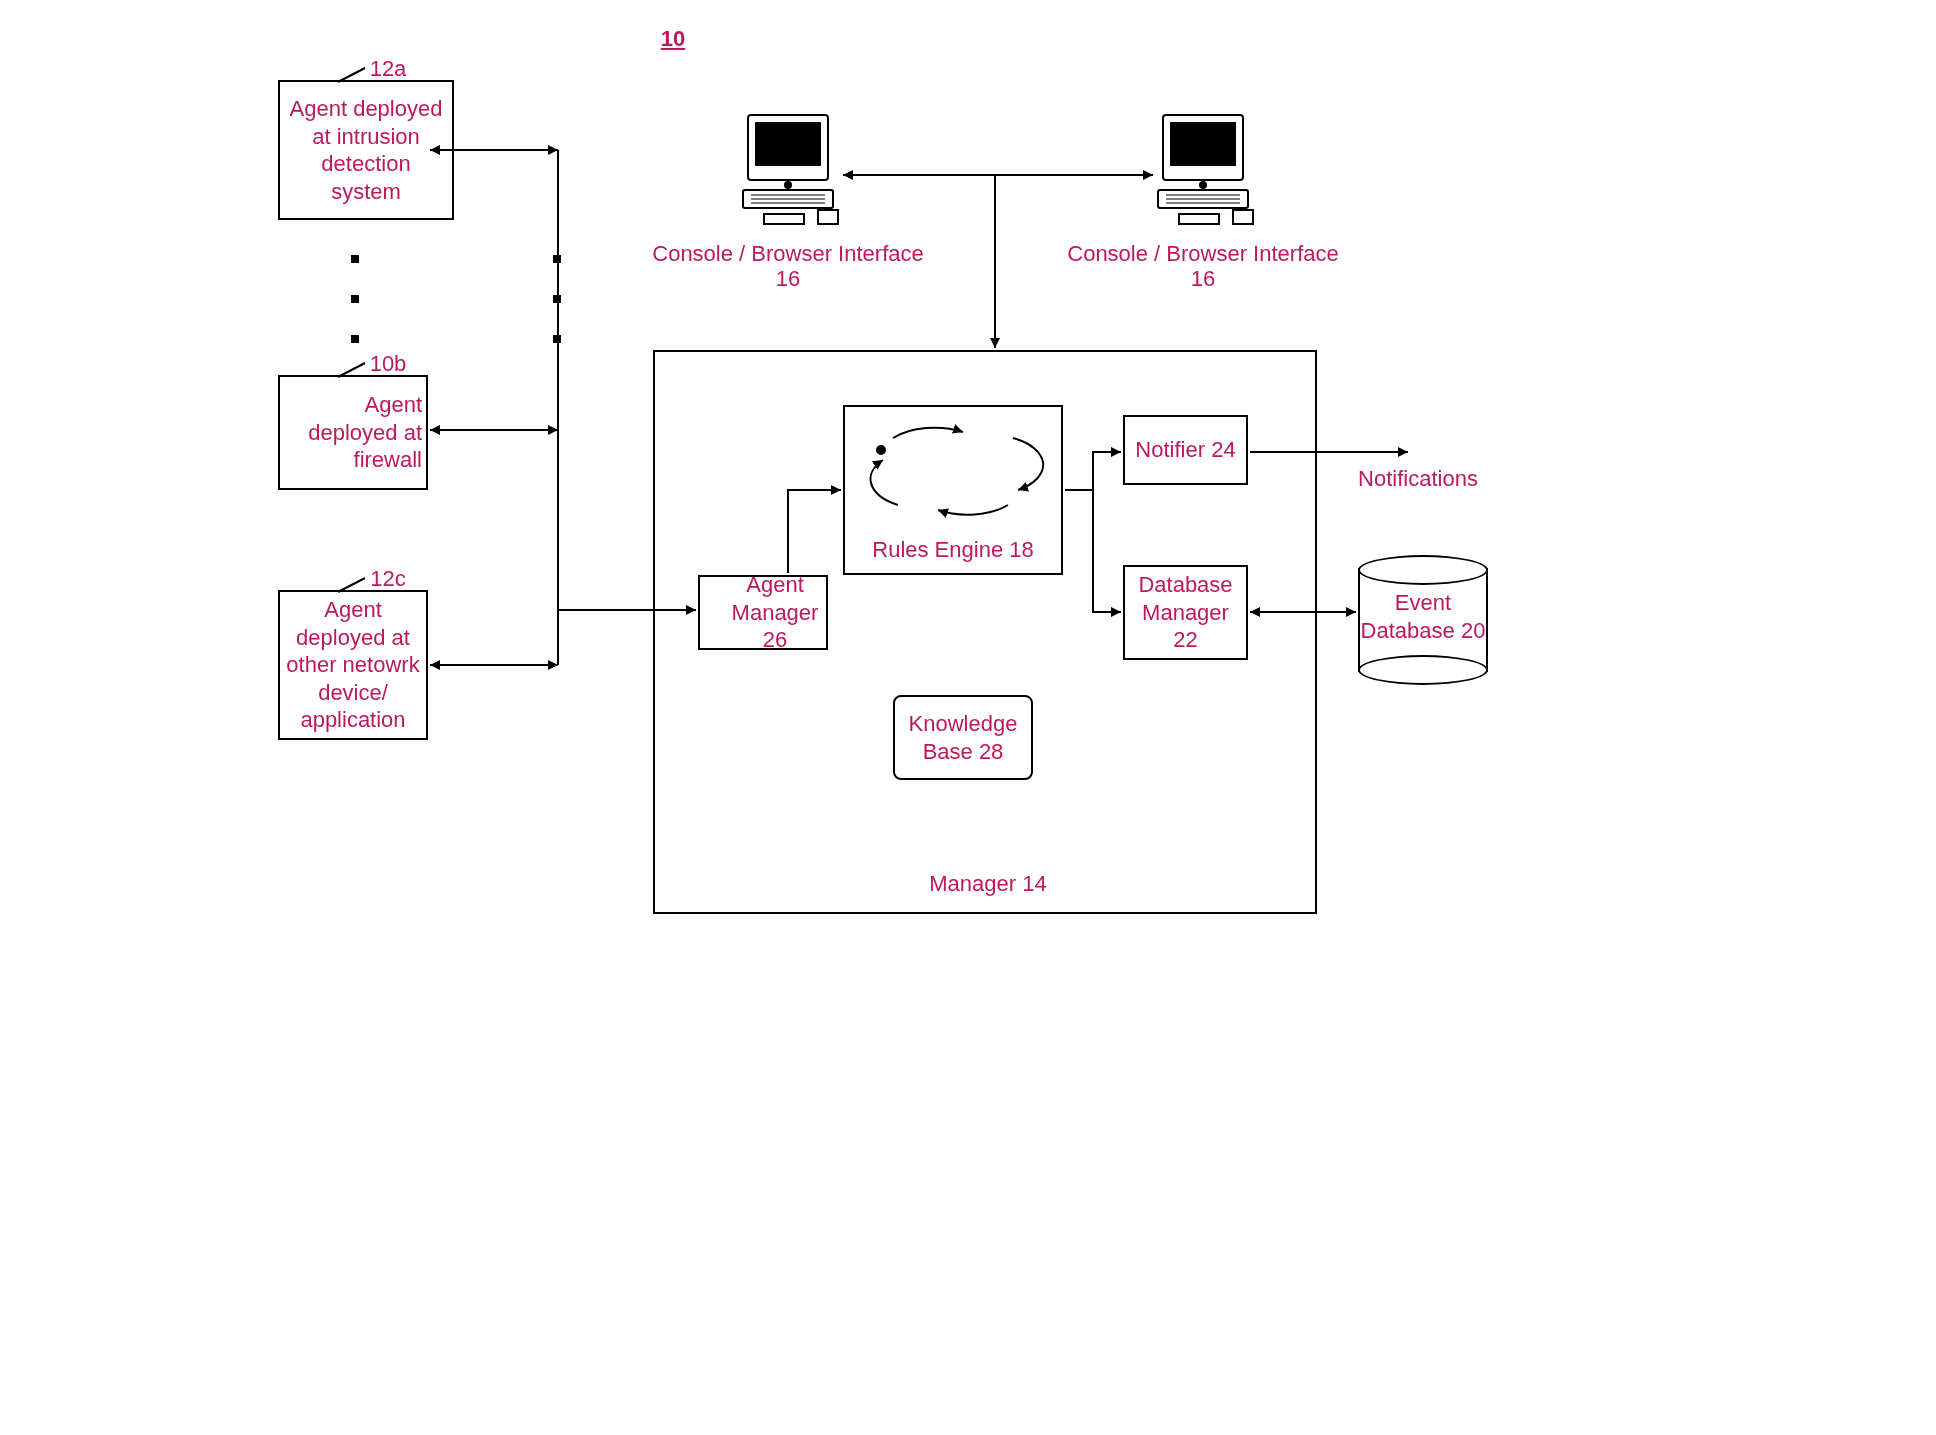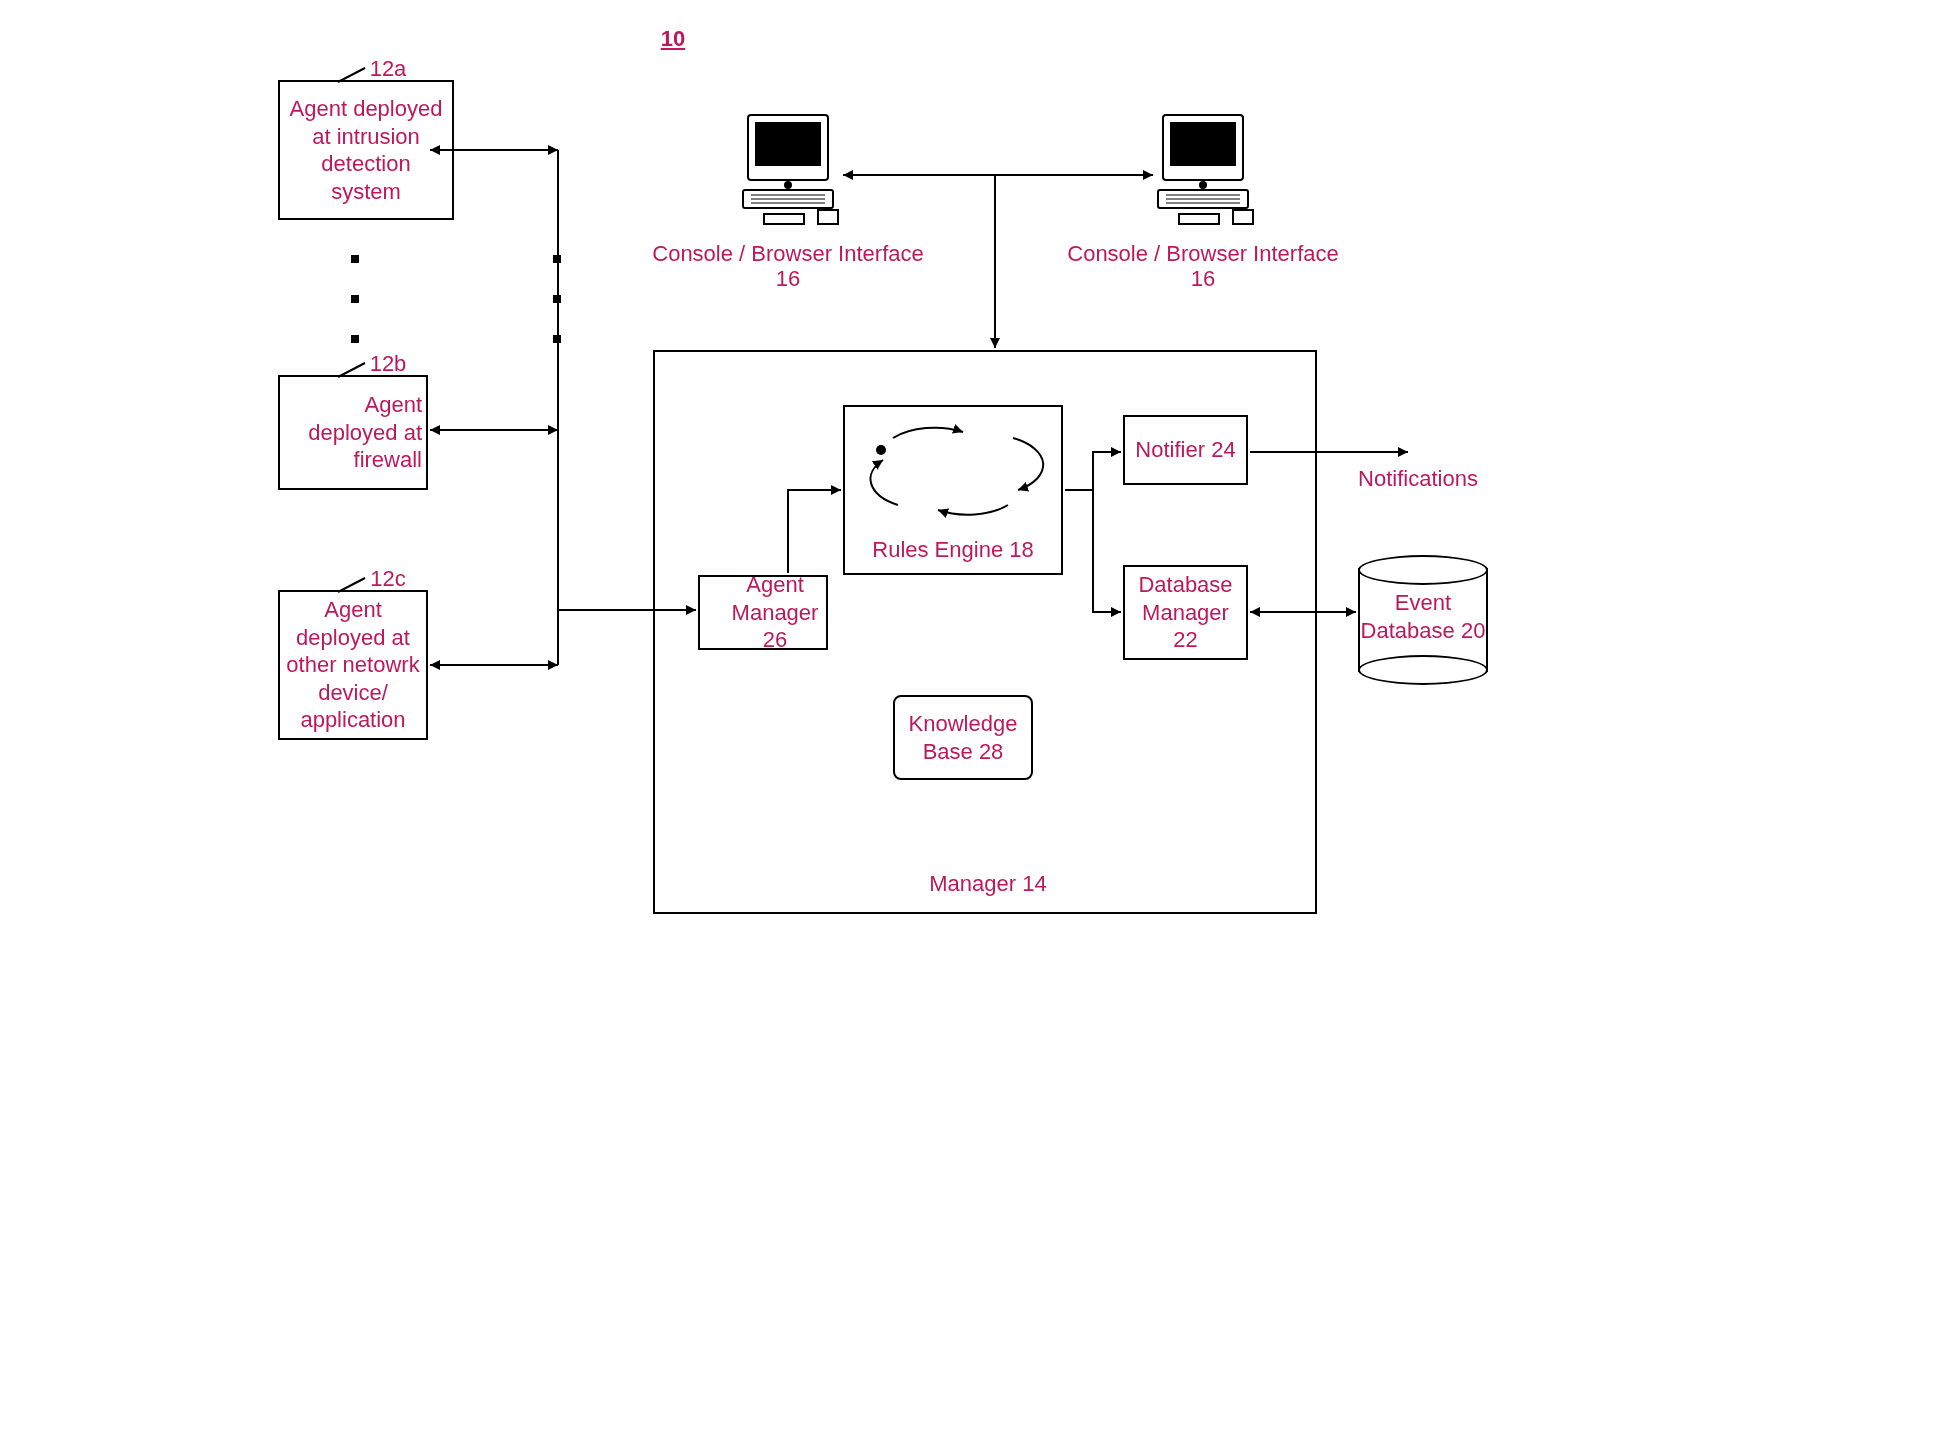--- a/index.html
+++ b/index.html
@@ -24,21 +24,21 @@
 
   <div class="lbl" style="left:125px;top:55px;width:40px;">12a</div>
   <div class="box" style="left:35px;top:80px;width:176px;height:140px;">
     <span>Agent
 deployed at
 intrusion
 detection
 system</span>
   </div>
 
-  <div class="lbl" style="left:125px;top:350px;width:40px;">12b</div>
+  <div class="lbl" style="left:125px;top:350px;width:40px;">10b</div>
   <div class="box" style="left:35px;top:375px;width:150px;height:115px;text-align:right;">
     <span>Agent
 deployed at
 firewall</span>
   </div>
 
   <div class="lbl" style="left:125px;top:565px;width:40px;">12c</div>
   <div class="box" style="left:35px;top:590px;width:150px;height:150px;">
     <span>Agent
 deployed at

